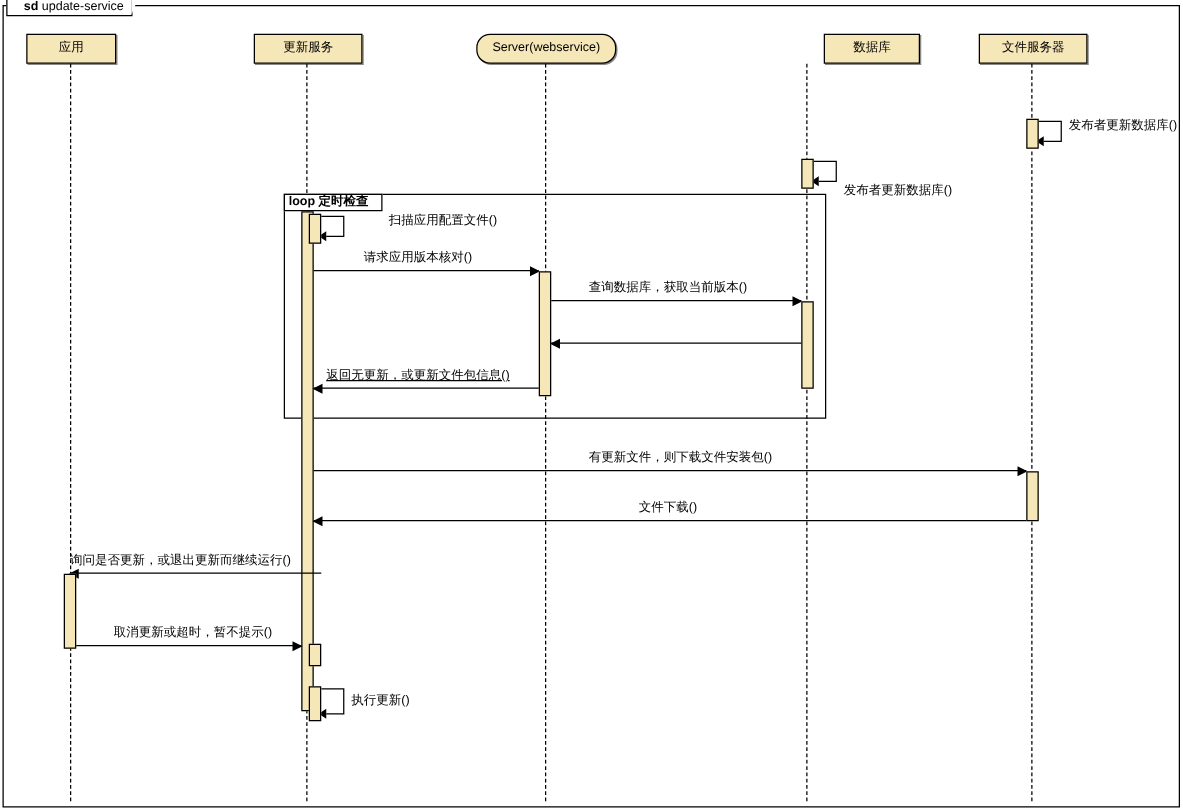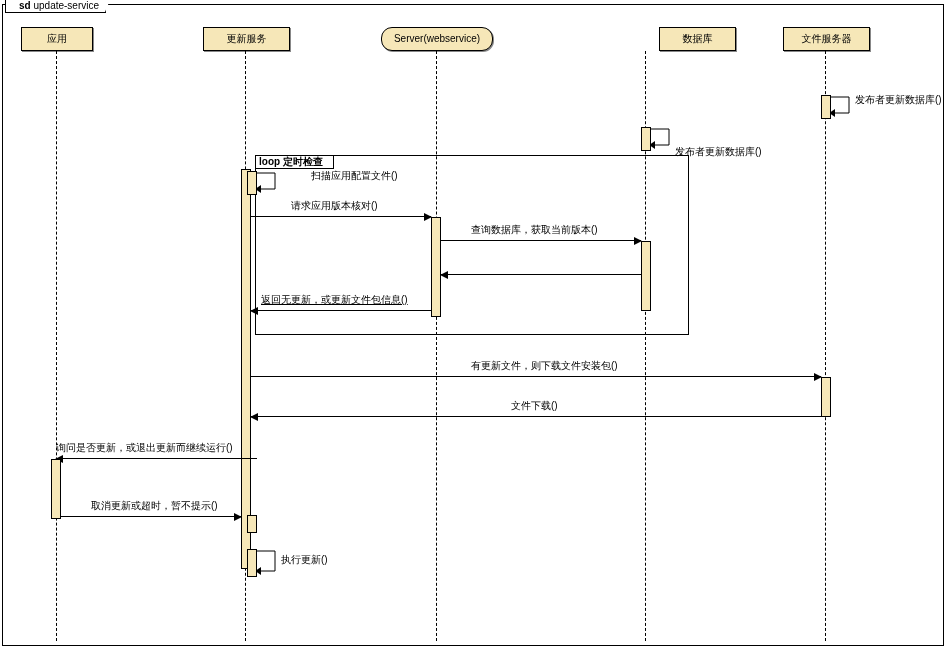--- a/index.html
+++ b/index.html
@@ -159,21 +159,21 @@
 
     <div class="selfmsg">
       <div class="activation" style="left:638px; top:122px; height:24px;"></div>
       <svg style="position:absolute; left:648px; top:122px; width:24px; height:24px;">
         <path d="M0 2 H18 V18 H4" stroke="#000" fill="none"></path>
         <polygon points="4,14 4,22 -2,18" fill="#000"></polygon>
       </svg>
       <div class="label" style="left:672px; top:120px;margin-top:20px;">发布者更新数据库()</div>
     </div>
 
-    <div class="loop-frame" style="left:224px; top:150px; width:432px; height:178px;margin-left:28px;">
+    <div class="loop-frame" style="left:224px; top:150px; width:432px; height:178px;">
       <div class="loop-tab">
         <span class="b">loop</span>
         <span class="b">定时检查</span>
       </div>
     </div>
 
     <div class="activation" style="left:238px; top:164px; height:400px;"></div>
 
     <div class="activation" style="left:244px; top:166px; height:24px;"></div>
 

